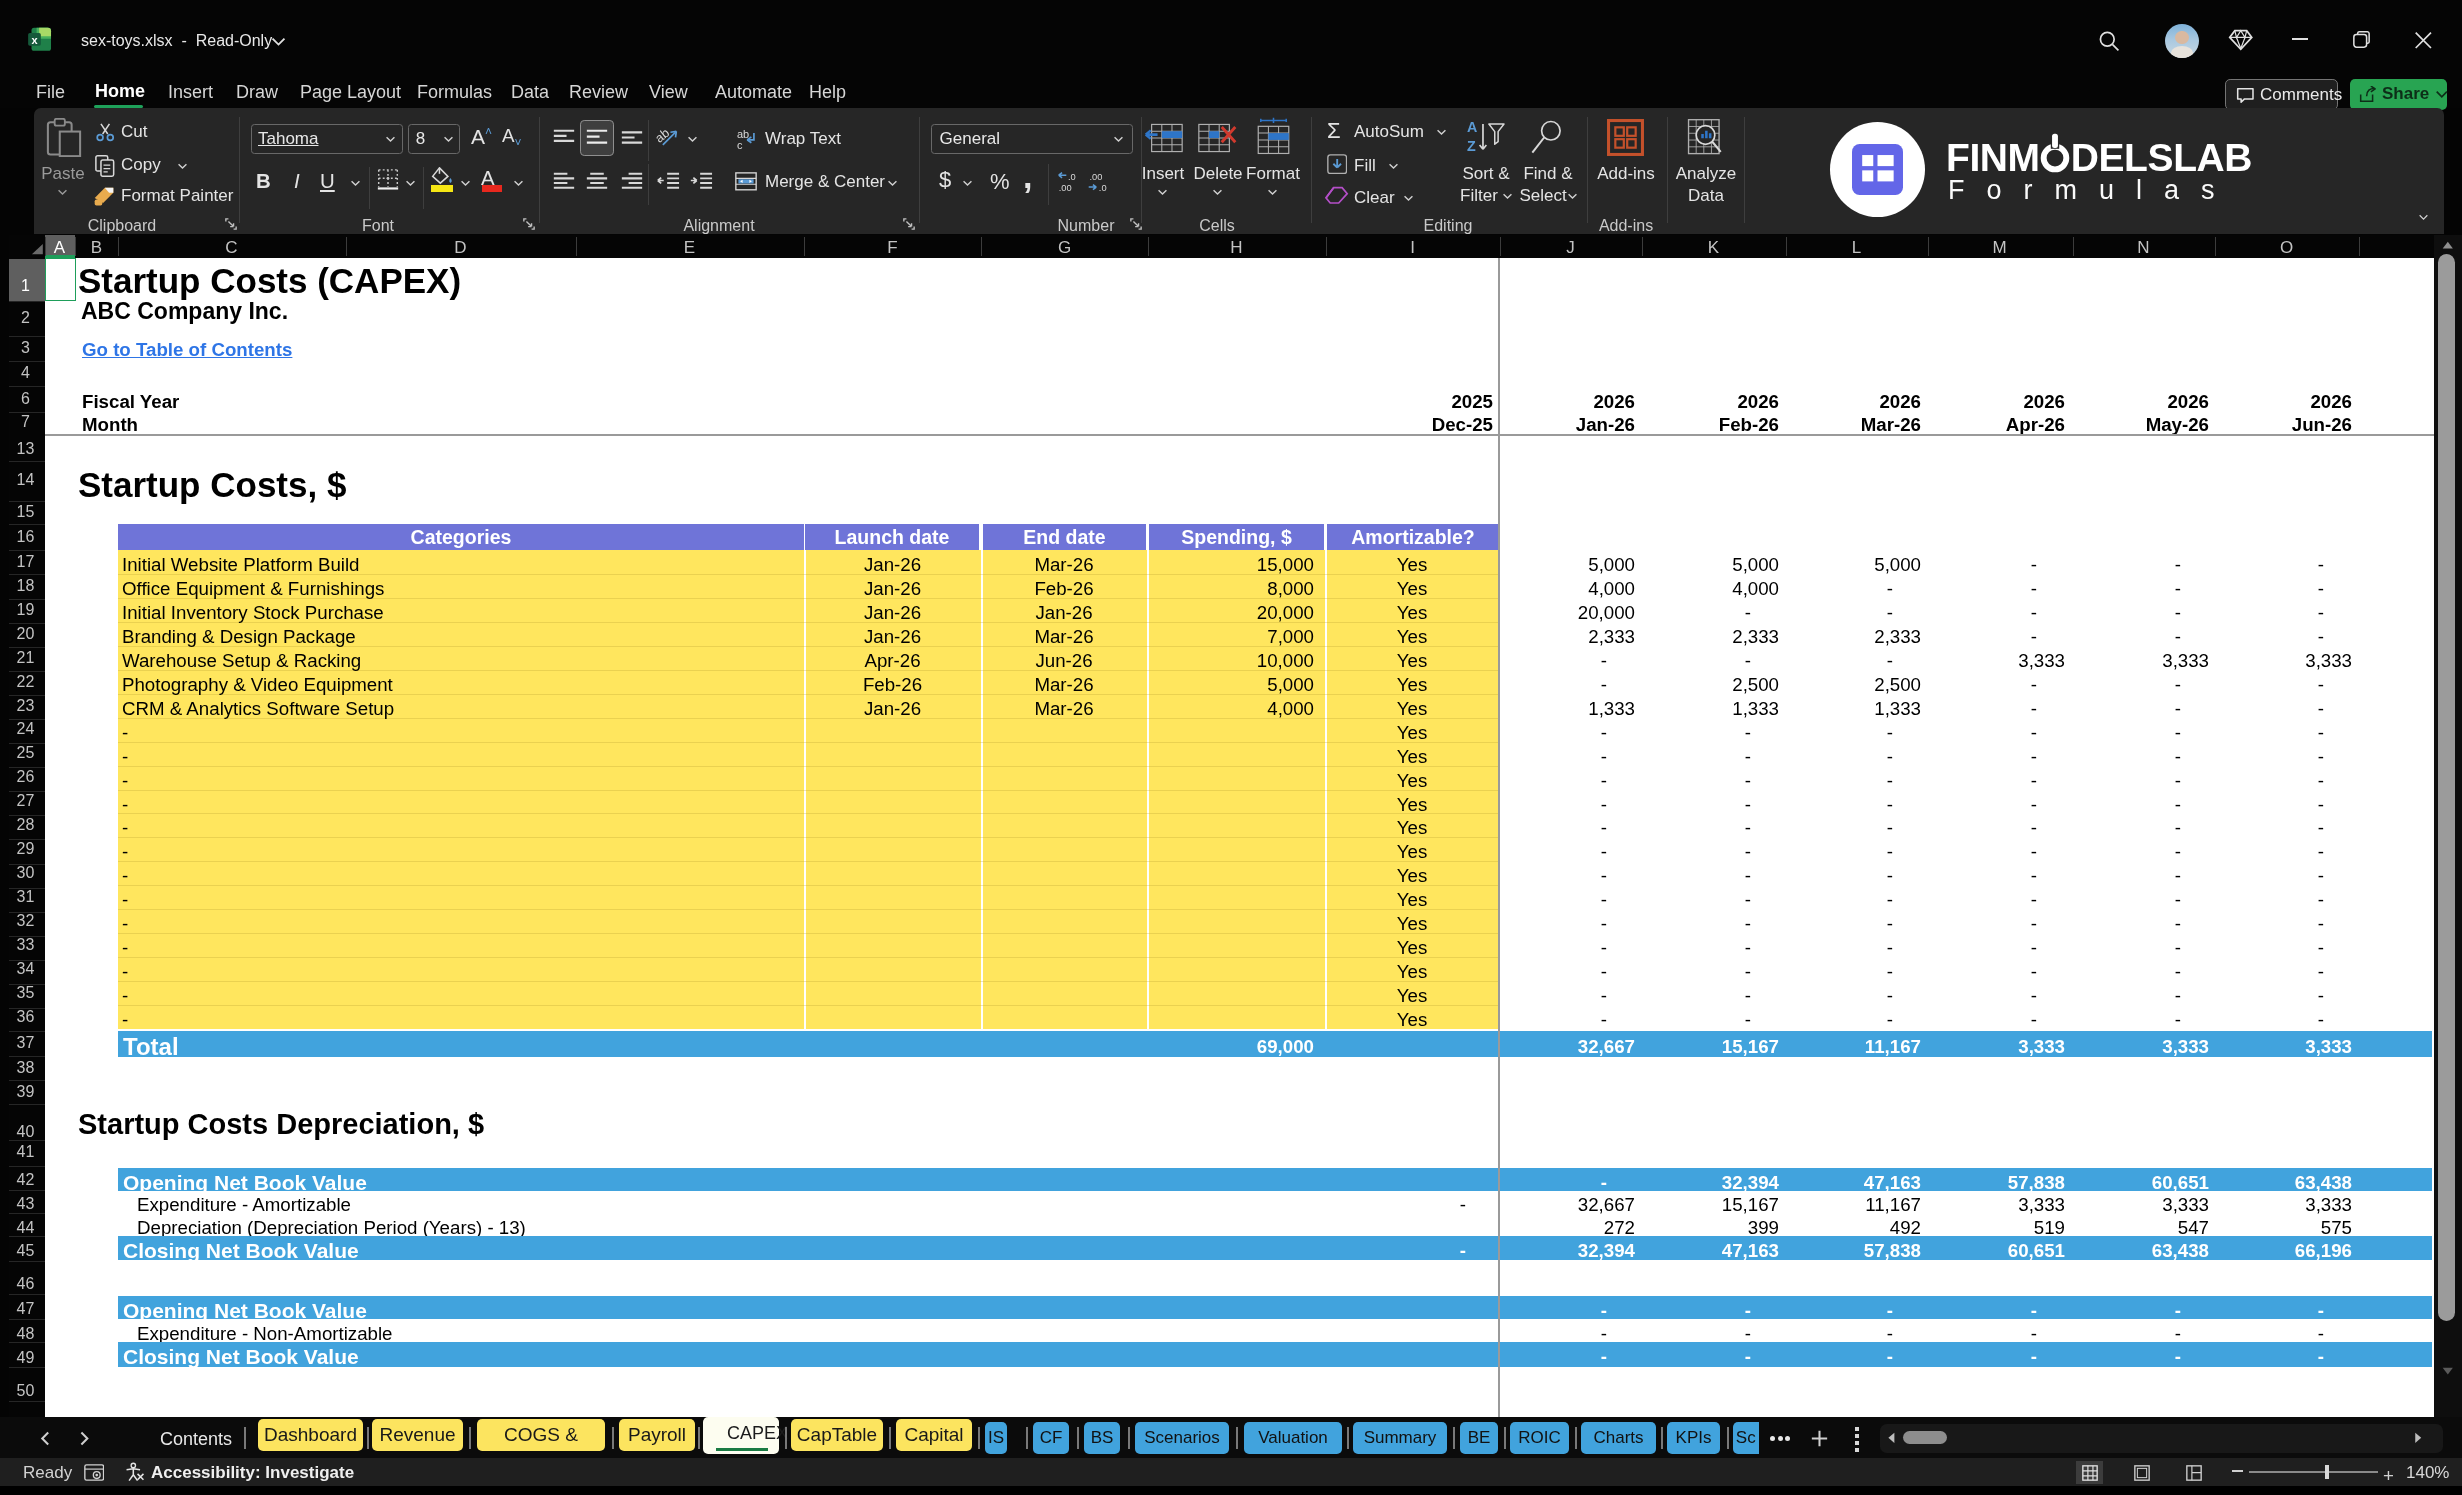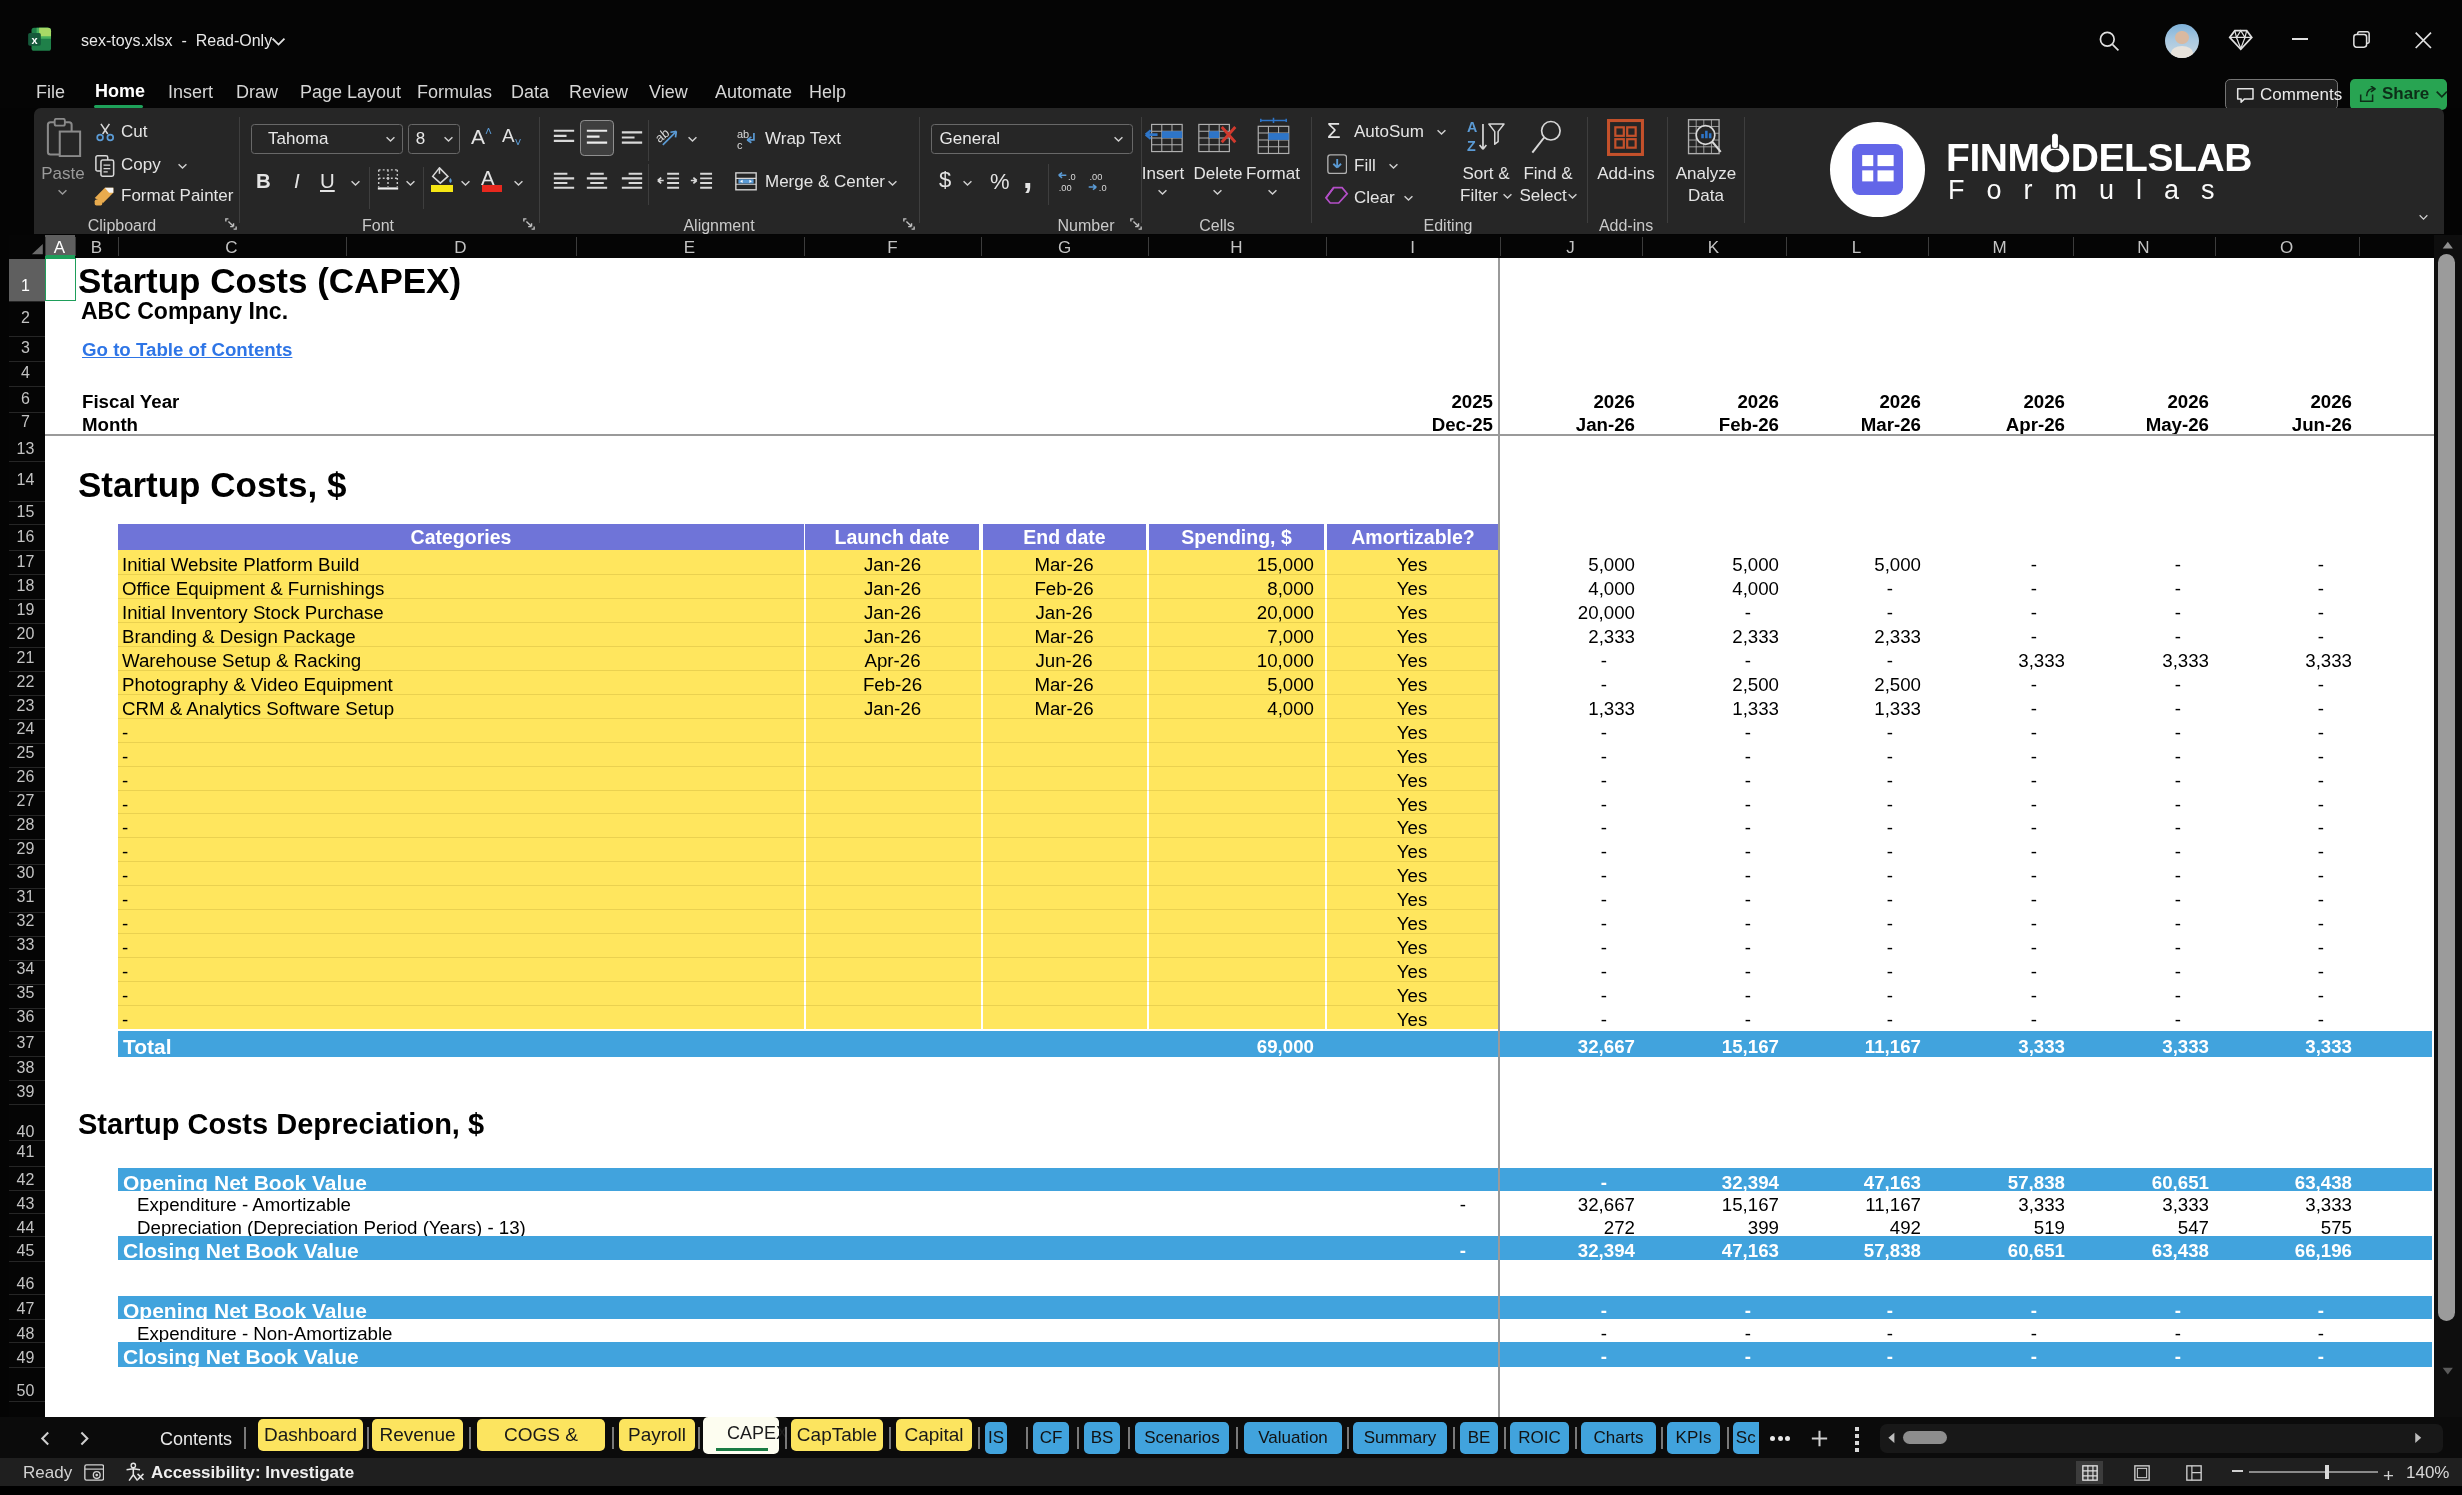--- a/index.html
+++ b/index.html
@@ -173,21 +173,21 @@
     <path d="M14 2 L24 2 L24 8 L19 8" fill="#f5f5f5"></path>
     <rect x="2" y="16" width="9" height="7" rx="2" fill="#e8ab4e"></rect>
   </svg>
   <div class="rtext" style="left:87px;top:78px;">Format Painter</div>
   <div class="rlabel" style="left:88px;top:109px;">Clipboard</div>
   <svg class="icon" style="left:191px;top:110px;" width="12" height="12" viewBox="0 0 14 14">
       <path d="M1 4 V1 H4 M13 10 V13 H10 M4 4 L10 10 M10 10 V6 M10 10 H6" stroke="#c0c0c0" stroke-width="1.6" fill="none"></path>
     </svg>
   <div class="rdiv" style="left:205px;"></div>
 
-  <div class="combo" style="left:217px;top:16px;width:152px;height:30px;line-height:28px;padding-left:16px;">Tahoma</div>
+  <div class="combo" style="left:217px;top:16px;width:152px;height:30px;line-height:28px;padding-left:6px;text-decoration:underline;">Tahoma</div>
   <svg class="chev" style="left:351px;top:26px;" width="12" height="8.5" viewBox="0 0 14 10">
       <path d="M2 2 L7 7 L12 2" stroke="#d0d0d0" stroke-width="1.8" fill="none"></path>
     </svg>
   <div class="combo" style="left:374px;top:16px;width:52px;height:30px;line-height:28px;padding-left:6.8px;">8</div>
   <svg class="chev" style="left:409px;top:26px;" width="12" height="8.5" viewBox="0 0 14 10">
       <path d="M2 2 L7 7 L12 2" stroke="#d0d0d0" stroke-width="1.8" fill="none"></path>
     </svg>
   <div class="rtext" style="left:437px;top:17px;font-size:21px;">A<span style="font-size:12px;color:#5b9bd5;position:relative;top:-8.5px;">˄</span></div>
   <div class="rtext" style="left:468px;top:17px;font-size:18.7px;">A<span style="font-size:12px;color:#5b9bd5;position:relative;top:5.1px;">˅</span></div>
   <div class="rtext b" style="left:222px;top:62px;font-size:20.4px;">B</div>
@@ -799,21 +799,21 @@
 <div class="cell rr vC r36">-</div>
 <div class="cell rr vIc r36">Yes</div>
 <div class="cell rr vJ r36 dsh">-</div>
 <div class="cell rr vK r36 dsh">-</div>
 <div class="cell rr vL r36 dsh">-</div>
 <div class="cell rr vM r36 dsh">-</div>
 <div class="cell rr vN r36 dsh">-</div>
 <div class="cell rr vO r36 dsh">-</div>
 
 <div class="bluerow" style="top:1031px;width:2314px;height:25.5px;"></div>
-<div class="cell b w r37" style="left:123px;font-size:21px;">Total</div>
+<div class="cell b w r37" style="left:123px;font-size:24px;">Total</div>
 <div class="cell b w right vH r37" style="font-size:18.7px;">69,000</div>
 <div class="cell b w right vJ r37" style="font-size:18.7px;">32,667</div>
 <div class="cell b w right vK r37" style="font-size:18.7px;">15,167</div>
 <div class="cell b w right vL r37" style="font-size:18.7px;">11,167</div>
 <div class="cell b w right vM r37" style="font-size:18.7px;">3,333</div>
 <div class="cell b w right vN r37" style="font-size:18.7px;">3,333</div>
 <div class="cell b w right vO r37" style="font-size:18.7px;">3,333</div>
 
 <div class="cell b t0" style="left:78px;top:1106px;font-size:29px;line-height:37px;">Startup Costs Depreciation, $</div>
 <div class="bluerow" style="top:1168px;width:2314px;height:23px;"></div>

